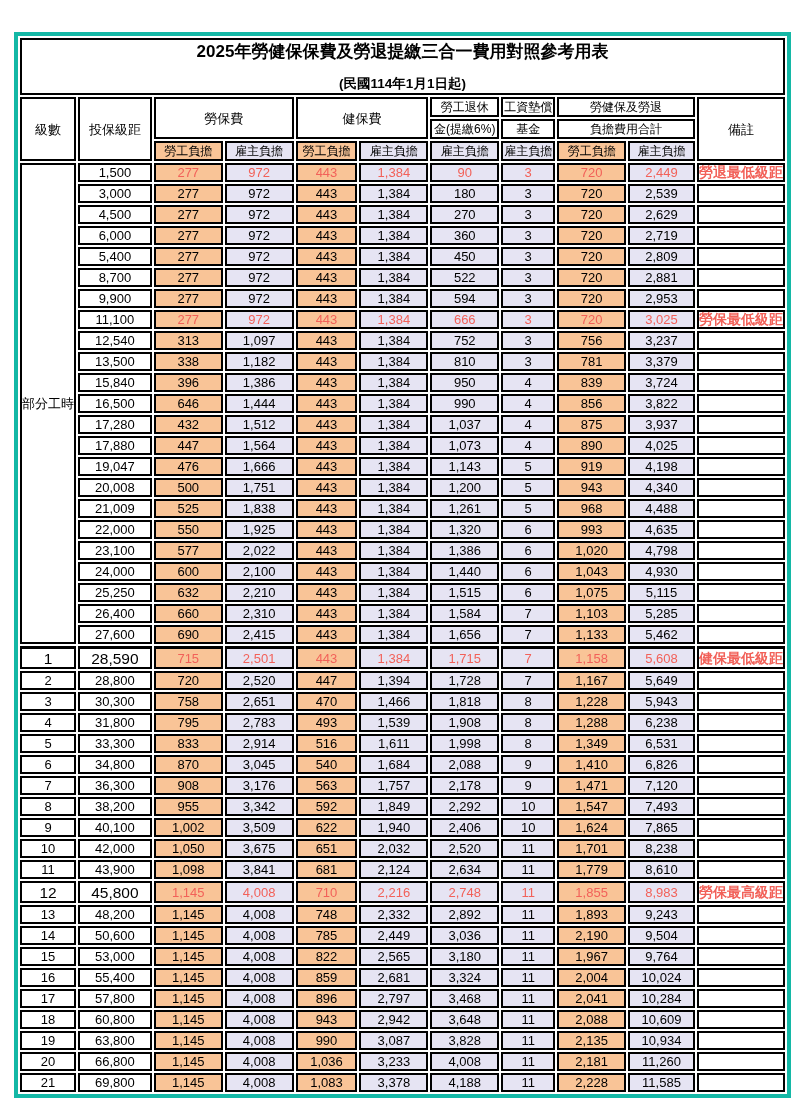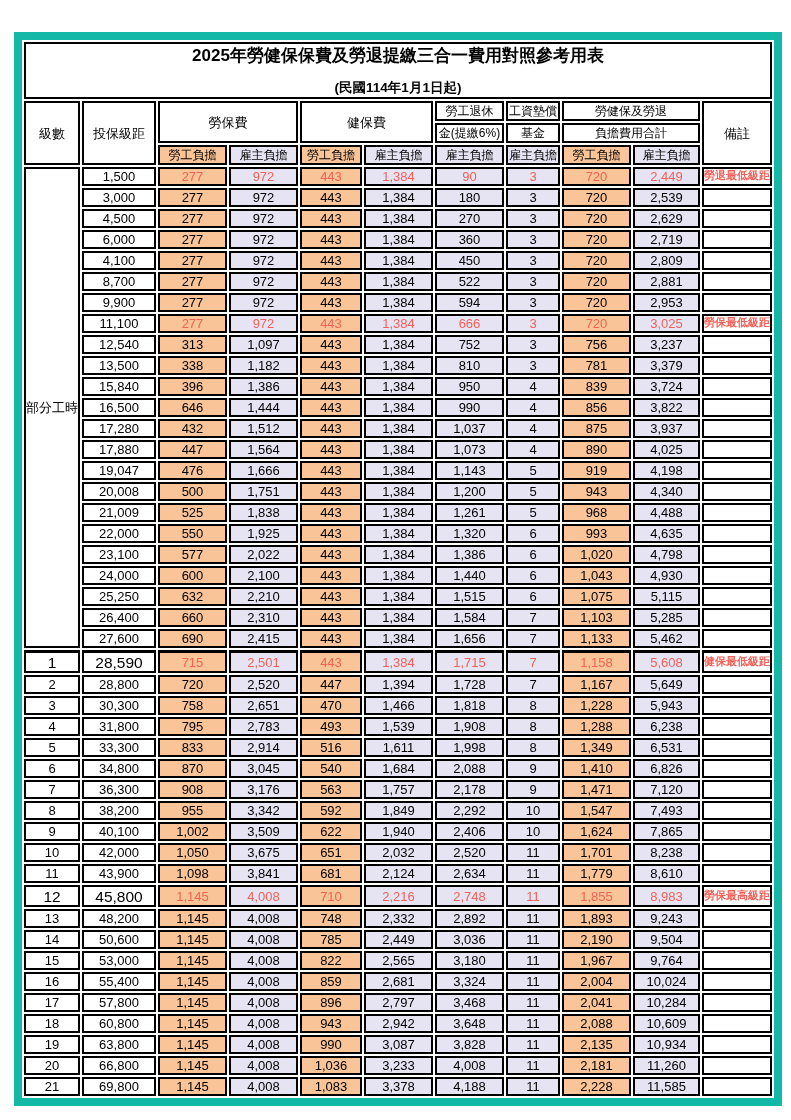--- a/index.html
+++ b/index.html
@@ -1,18 +1,18 @@
 <!DOCTYPE html>
 <html style="--emp: #F9C497; --er: #E6E4F3; --red: #F26159;"><head>
 <meta charset="utf-8">
 <style>
   html,body{margin:0;padding:0;background:#fff;font-family:"Liberation Sans","DejaVu Sans",sans-serif;}
   body{width:791px;height:1120px;position:relative;}
   .sheet{position:absolute;left:14px;top:32px;}
-  .outer{border:8px solid #14b8a6;display:inline-block;}
+  .outer{border:4px solid #14b8a6;display:inline-block;}
   table{border-collapse:separate;border-spacing:2px;table-layout:fixed;}
   td,th{border:2px solid #000;text-align:center;vertical-align:middle;padding:0;
         font-size:13px;line-height:15px;height:15px;color:#000;font-weight:400;
         overflow:hidden;white-space:nowrap;background:#fff;}
   
   col.c-lv{width:53px;} col.c-br{width:74px;}
   col.c-le{width:69px;} col.c-lr{width:69px;}
   col.c-he{width:62px;} col.c-hr{width:69px;}
   col.c-pe{width:69px;} col.c-fe{width:54px;}
   col.c-te{width:69px;} col.c-tr{width:67px;}
@@ -23,21 +23,21 @@
   .t2{font-size:13.5px;font-weight:700;margin-top:12px;}
   
   td.h{font-size:13px;height:17px;}
   td.h2{font-size:12px;height:16px;}
   td.sub{font-size:12px;height:16px;text-align:center;}
   td.sub.emp{background:var(--emp);}
   td.sub.er{background:var(--er);}
   
   td.val.emp{background:var(--emp);}
   td.val.er{background:var(--er);}
-  td.rm{font-size:11px;color:var(--red);font-weight:700;letter-spacing:0;font-family:Liberation Mono, monospace;}
+  td.rm{font-size:14px;color:var(--red);font-weight:700;letter-spacing:0;}
   tr.red td.val{color:var(--red);}
   tr.em td.lv, tr.em td.br{font-size:15.5px;height:18px;}
   tr.sep td{border-top-width:3px;}
   td.parttime{font-size:13px;}
 </style>
 </head>
 <body>
 
 <div class="sheet">
   <div class="outer">
@@ -131,21 +131,21 @@
             <td class="val er">972</td>
             <td class="val emp">443</td>
             <td class="val er">1,384</td>
             <td class="val er">360</td>
             <td class="val er">3</td>
             <td class="val emp">720</td>
             <td class="val er">2,719</td>
             <td class="rm"></td>
           </tr>
           <tr>
-            <td class="br">4,100</td>
+            <td class="br">5,400</td>
             <td class="val emp">277</td>
             <td class="val er">972</td>
             <td class="val emp">443</td>
             <td class="val er">1,384</td>
             <td class="val er">450</td>
             <td class="val er">3</td>
             <td class="val emp">720</td>
             <td class="val er">2,809</td>
             <td class="rm"></td>
           </tr>

